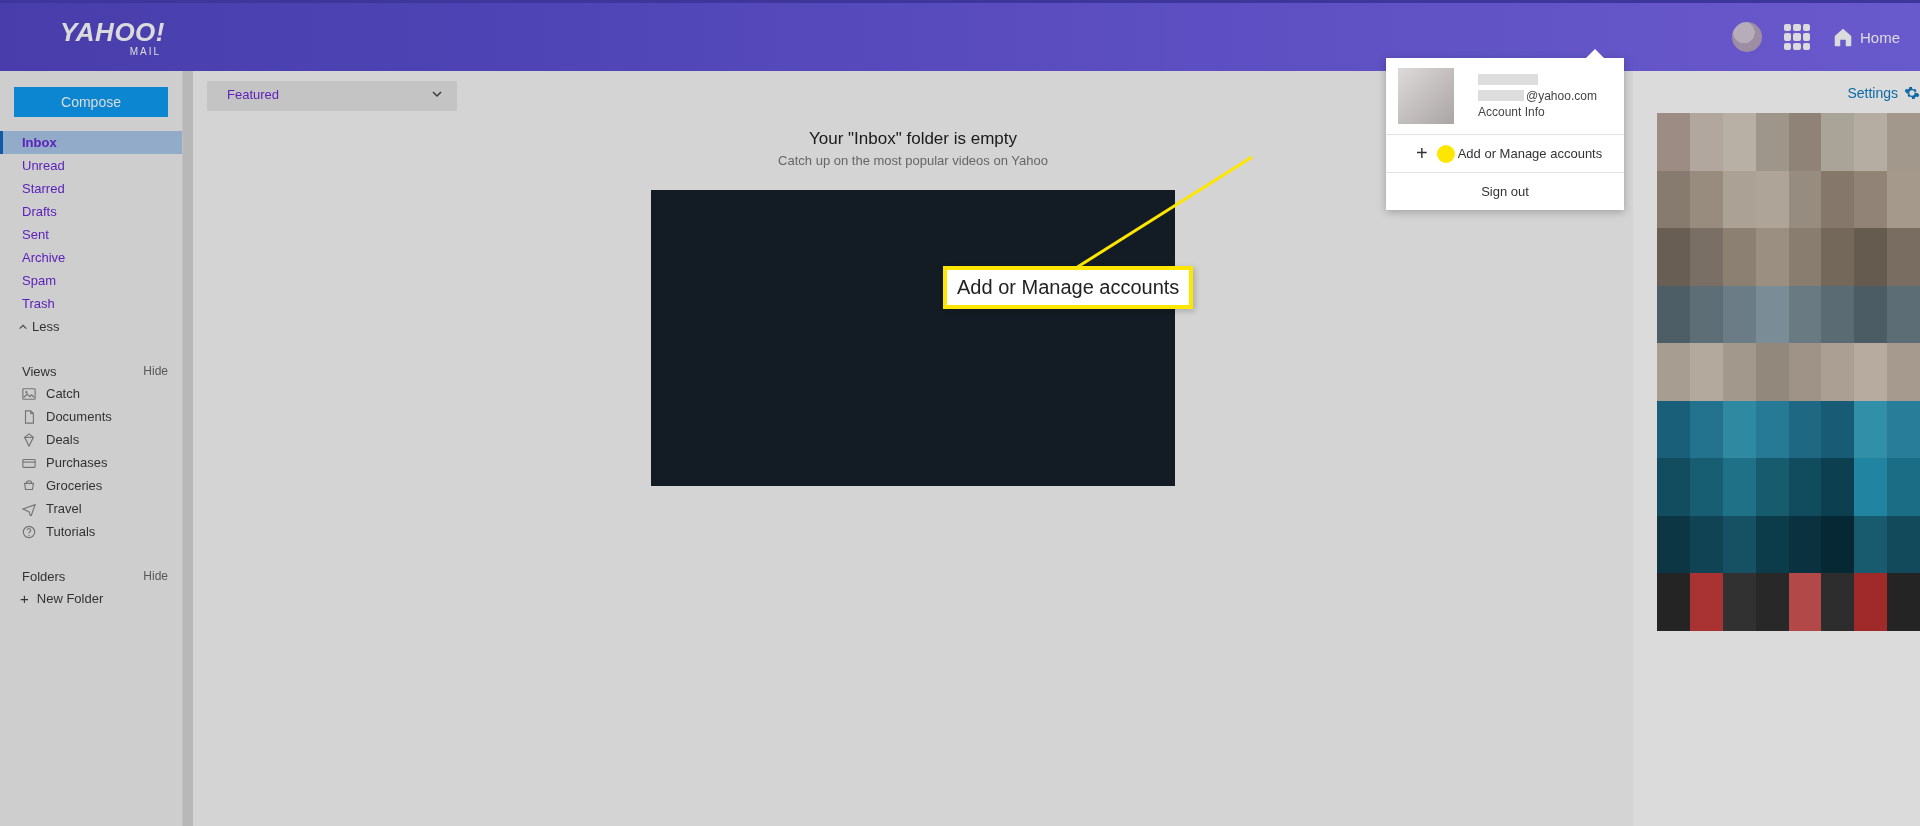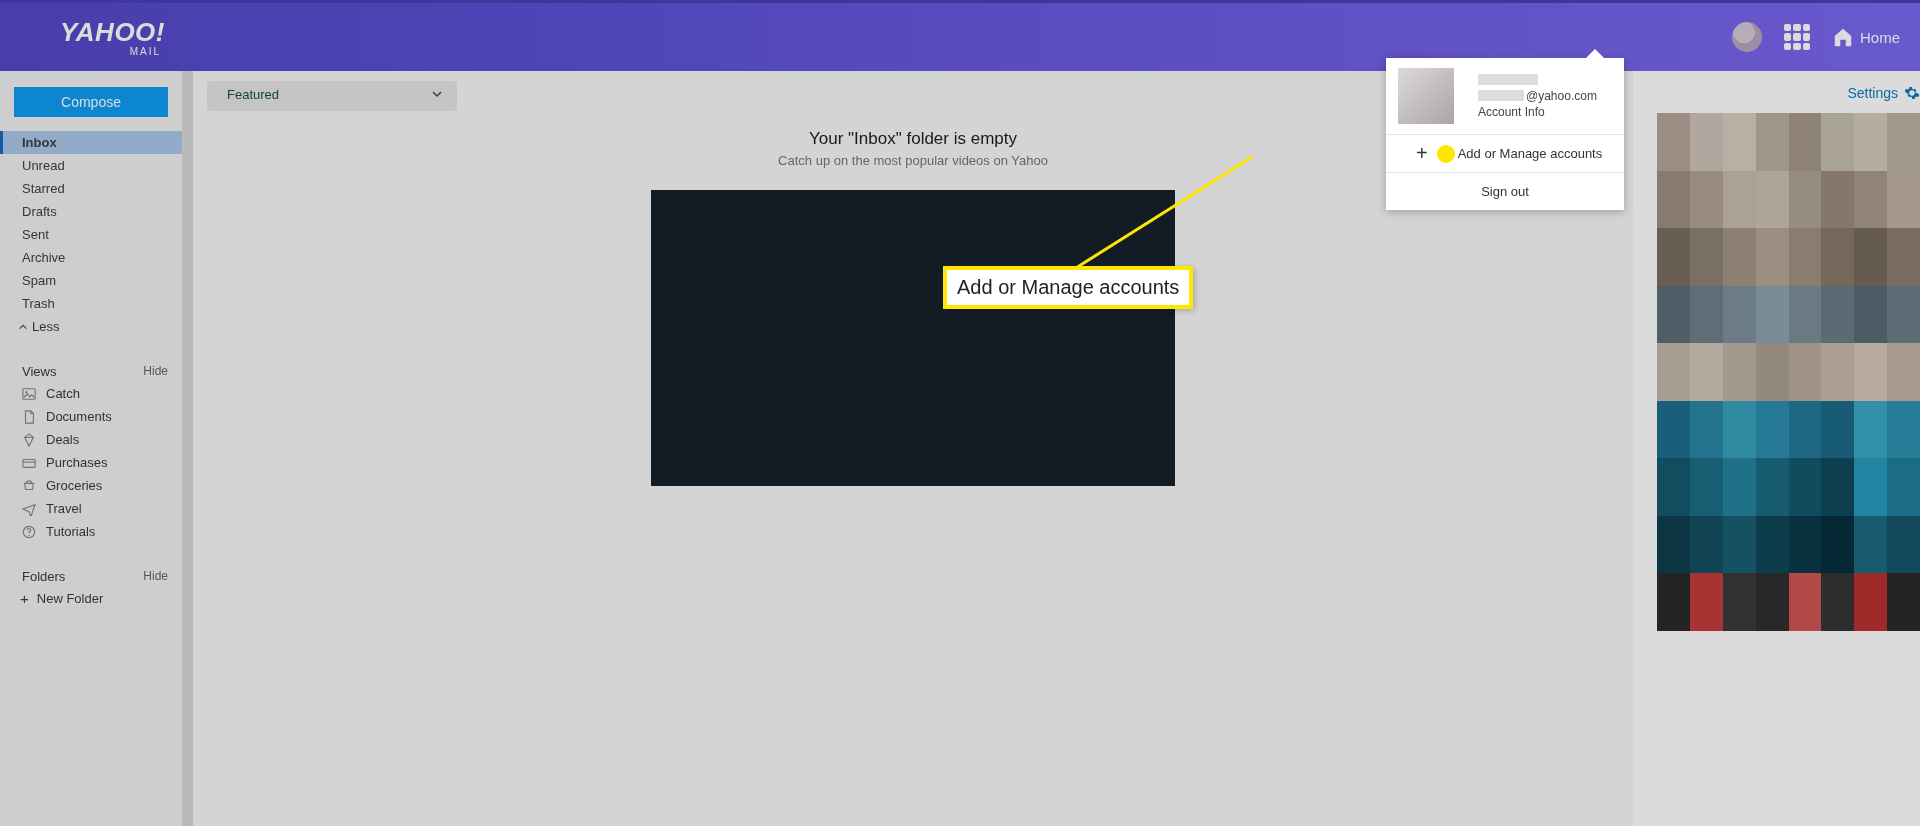--- a/index.html
+++ b/index.html
@@ -54,21 +54,21 @@
 .sidebar {
   width: 183px; background: #f0f0f0; border-right: 1px solid #e0e0e0;
   display: flex; flex-direction: column; padding-top: 16px;
 }
 .compose {
   margin: 0 14px 14px 14px; height: 30px; background: #0f9cf3; color: #fff;
   display: flex; align-items: center; justify-content: center; font-size: 14px; cursor: pointer;
 }
 .folder-list { list-style: none; }
 .folder-item {
-  height: 23px; padding: 0 10px 0 22px; font-size: 13px; color: #404040;
+  height: 23px; padding: 0 10px 0 22px; font-size: 13px; color: #6d28d9;
   display: flex; align-items: center; cursor: pointer;
 }
 .folder-item.selected {
   background: #a9c8ea; border-left: 3px solid #1868c2; padding-left: 19px; font-weight: 600;
 }
 .less-row {
   height: 23px; padding-left: 18px; font-size: 13px; color: #3b3b3b;
   display: flex; align-items: center; gap: 4px; cursor: pointer;
 }
 .less-row svg { width: 10px; height: 10px; }
@@ -94,21 +94,21 @@
 
 
 .gutter { width: 10px; background: #d7d7d7; }
 
 
 .main { flex: 1; background: #f7f7f7; position: relative; display: flex; flex-direction: column; }
 .featured-bar { height: 40px; padding: 10px 14px; }
 .featured-pill {
   width: 250px; height: 30px; background: #e5e5e5; border-radius: 2px;
   display: flex; align-items: center; justify-content: space-between;
-  padding: 0 14px 4px 20px; font-size: 13px; color: #14532d; cursor: pointer;
+  padding: 0 14px 4px 20px; font-size: 13px; color: #6d28d9; cursor: pointer;
 }
 .featured-pill svg { width: 12px; height: 12px; }
 
 .empty-area { display: flex; flex-direction: column; align-items: center; padding-top: 18px; }
 .empty-title { font-size: 17px; color: #222; }
 .empty-sub { font-size: 13px; color: #777; margin-top: 4px; }
 .video-block { margin-top: 22px; width: 524px; height: 296px; background: #17212b; }
 
 
 .right-col { width: 287px; background: #fff; position: relative; }

